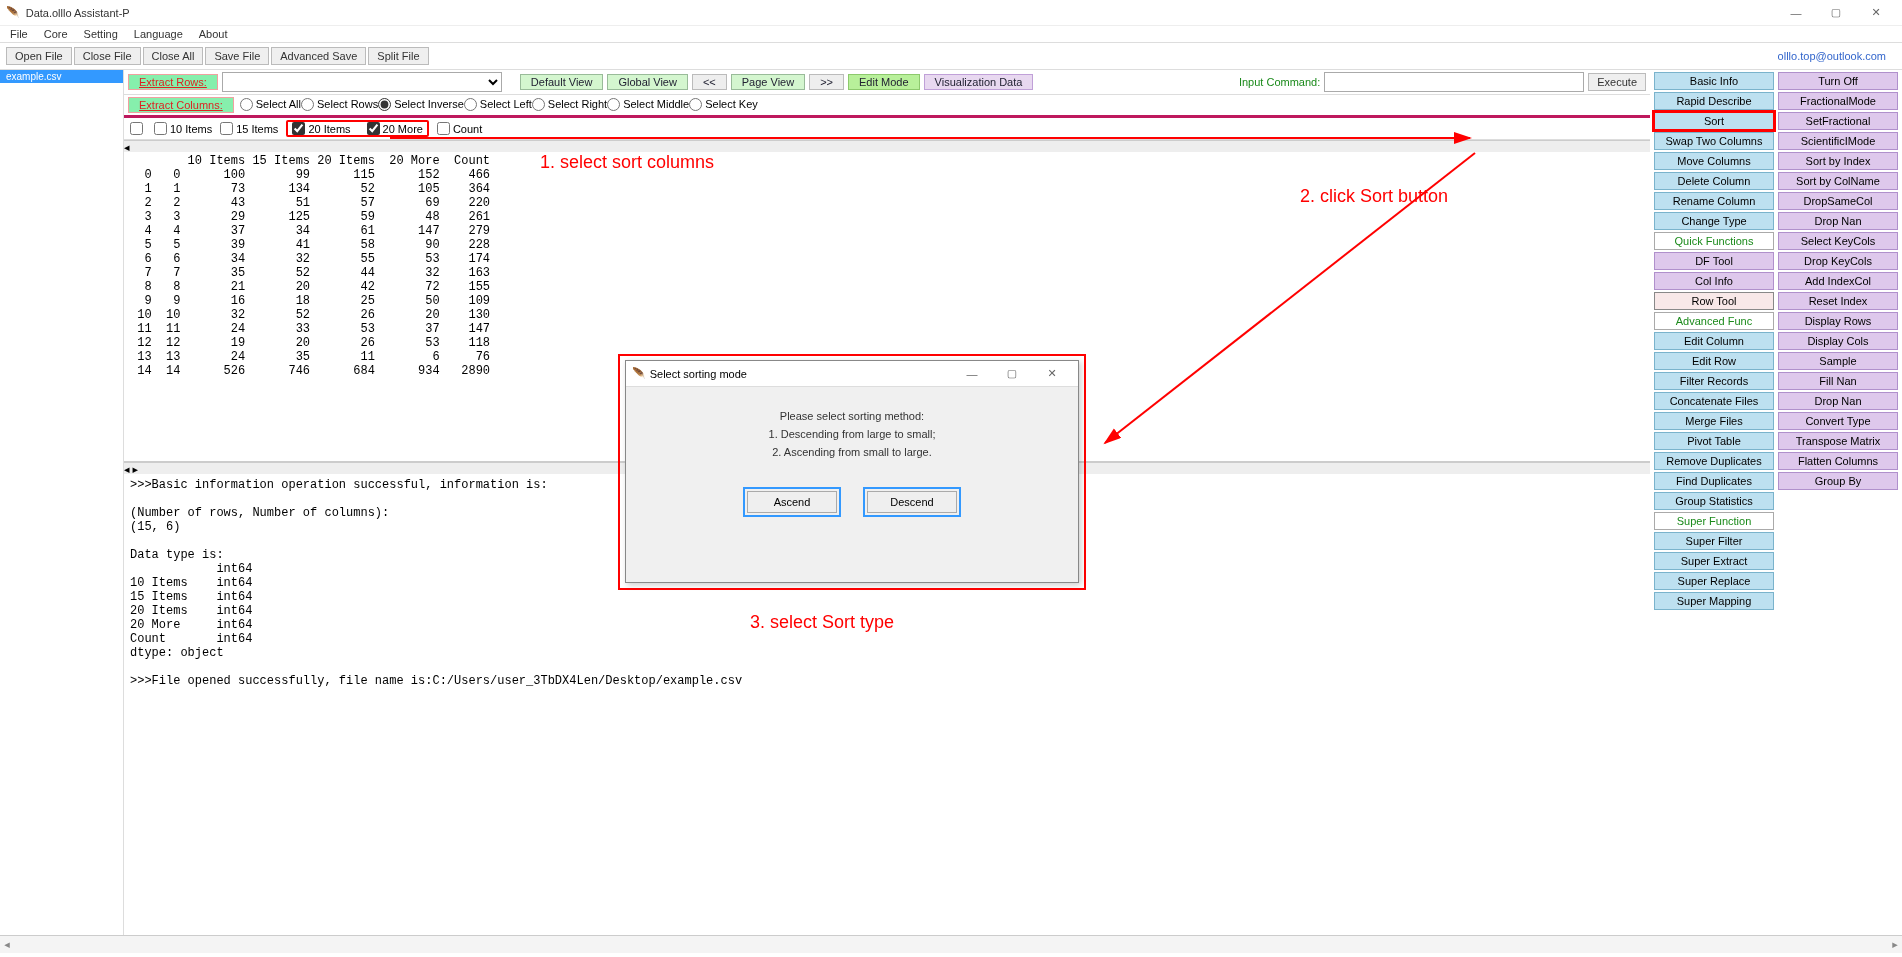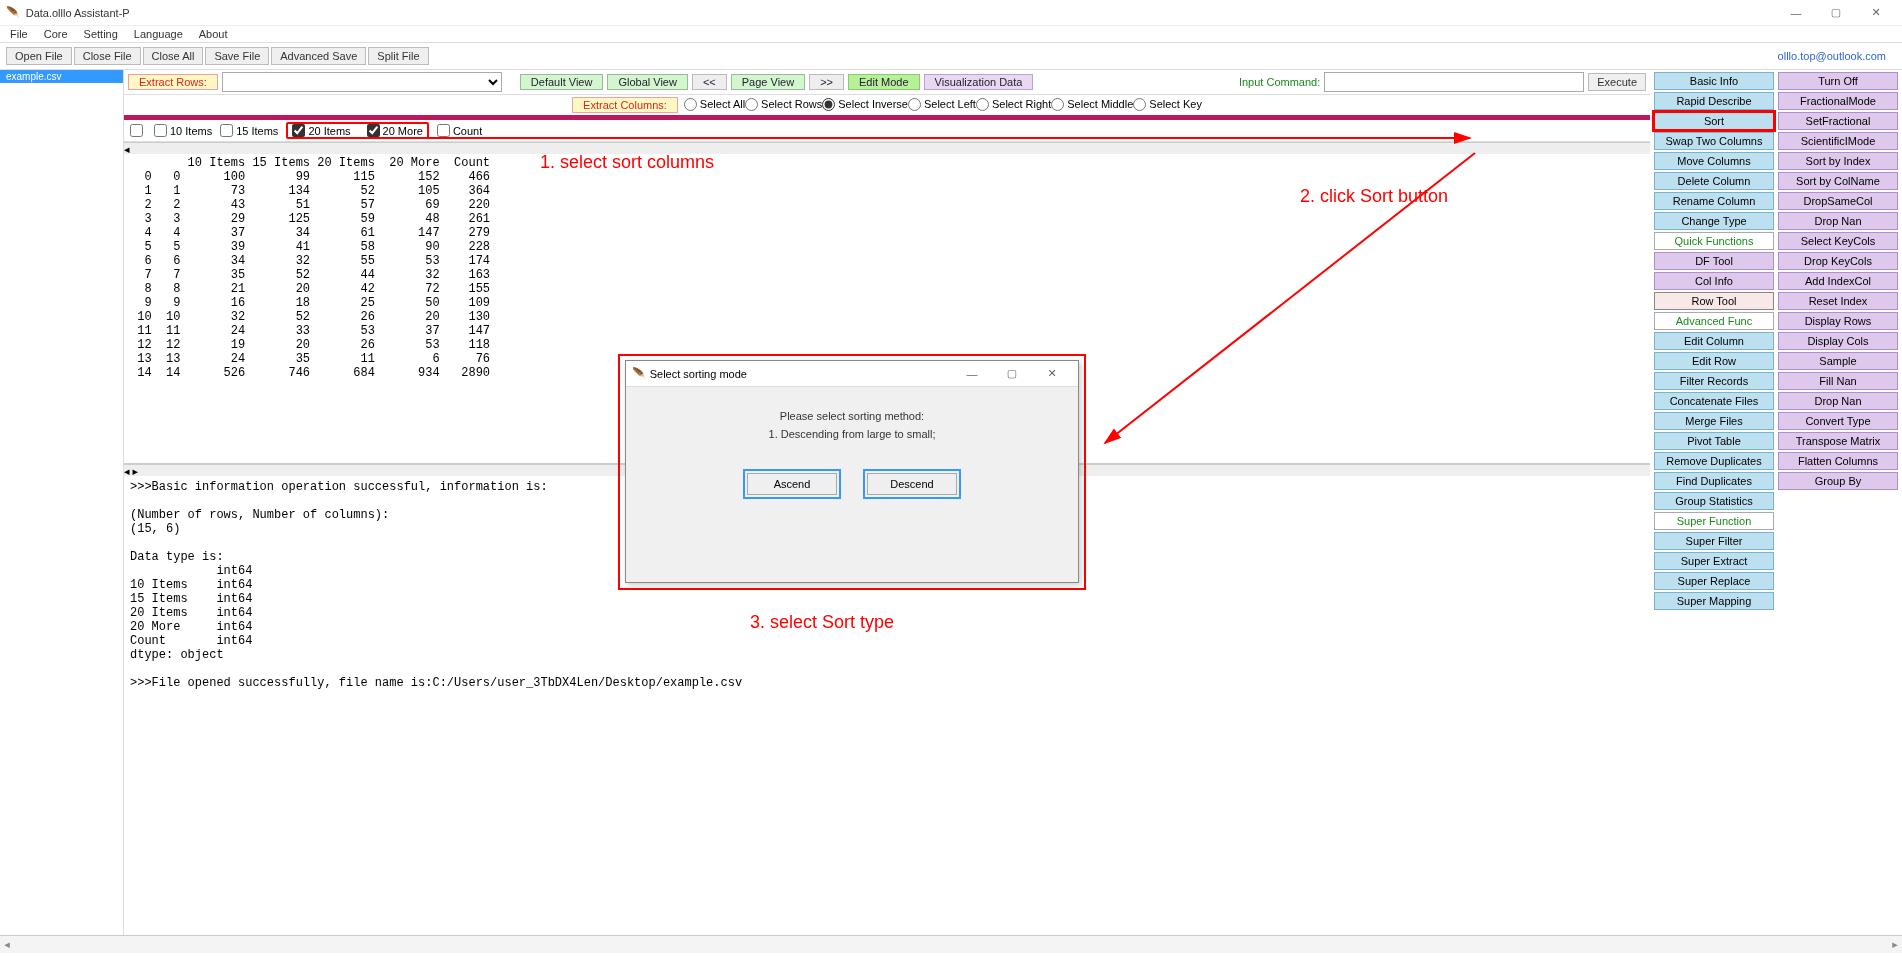--- a/index.html
+++ b/index.html
@@ -18,30 +18,30 @@
 .btn { background: #efefef; border: 1px solid #bbb; padding: 2px 8px; cursor: pointer; color: #333; }
 .toolbar .email { margin-left: auto; color: #36c; padding-right: 10px; cursor: pointer; }
 
 .main { display: flex; height: calc(957px - 26px - 20px - 28px - 18px); }
 .sidebar-left { width: 124px; border-right: 1px solid #ddd; background: #fff; }
 .file-tab { background: #3399ff; color: #fff; padding: 1px 6px; font-size: 10px; }
 
 .center { flex: 1; display: flex; flex-direction: column; min-width: 0; }
 
 .rowbar { display: flex; align-items: center; gap: 4px; padding: 2px 4px; border-bottom: 1px solid #ddd; flex-wrap: nowrap; }
-.redbtn { border: 1px solid #f0a0a0; background: #fef9c3; color: #d22; padding: 1px 10px; }
+.redbtn { border: 1px solid #f0a0a0; background: #86efac; color: #d22; padding: 1px 10px; text-decoration: underline; }
 .dd { flex: 0 0 280px; height: 20px; border: 1px solid #aaa; background: #fff; }
 .pill { border: 1px solid #9b9; background: #d4f6cf; padding: 1px 10px; color: #223; }
 .pill.purple { background: #e8d8f0; border-color: #c0a0d8; }
 .pill.green { background: #b8f09a; border-color: #8dc96d; }
 .pill.gray { background: #eee; border-color: #bbb; }
 .labelg { color: #1a8a1a; }
 .cmdin { width: 260px; height: 20px; border: 1px solid #aaa; }
 
-.selrow { display: flex; align-items: center; gap: 6px; padding: 2px 4px; border-bottom: 5px solid #be185d; justify-content: center; }
+.selrow { display: flex; align-items: center; gap: 6px; padding: 2px 4px; border-bottom: 3px solid #be185d; }
 .radio { display:inline-flex; align-items:center; gap:3px; }
 .colchecks { display:flex; align-items:center; gap:8px; padding:2px 6px; border-bottom:1px solid #ddd; }
 .cbox { display:inline-flex; align-items:center; gap:3px; }
 .redbox { border:2px solid #f00; padding:0 4px; border-radius:2px; display:inline-flex; gap:16px; align-items:center; }
 
 .data-area { flex: 0 0 310px; overflow: auto; background: #fff; border-bottom: 1px solid #ccc; position: relative; }
 .data-area pre { font-family: "Consolas","Courier New",monospace; font-size: 12px; line-height: 14px; white-space: pre; padding: 2px 6px; }
 .scrollbit { height: 12px; background: #eee; border-top:1px solid #ccc; }
 
 .log-area { flex: 1; overflow: auto; background: #fff; }
@@ -310,18 +310,19 @@
     <span style="color:#5a78b0; margin-right:4px;">🪶</span>
     <span>Select sorting mode</span>
     <span class="spacer"></span>
     <span class="winbtn">―</span>
     <span class="winbtn">▢</span>
     <span class="winbtn">✕</span>
   </div>
   <div class="dbody">
     <div>Please select sorting method:</div>
     <div>1. Descending from large to small;</div>
+    <div>2. Ascending from small to large.</div>
     <div class="dbtns">
       <button class="dbtn">Ascend</button>
       <button class="dbtn">Descend</button>
     </div>
   </div>
 </div>
 
 </body></html>

